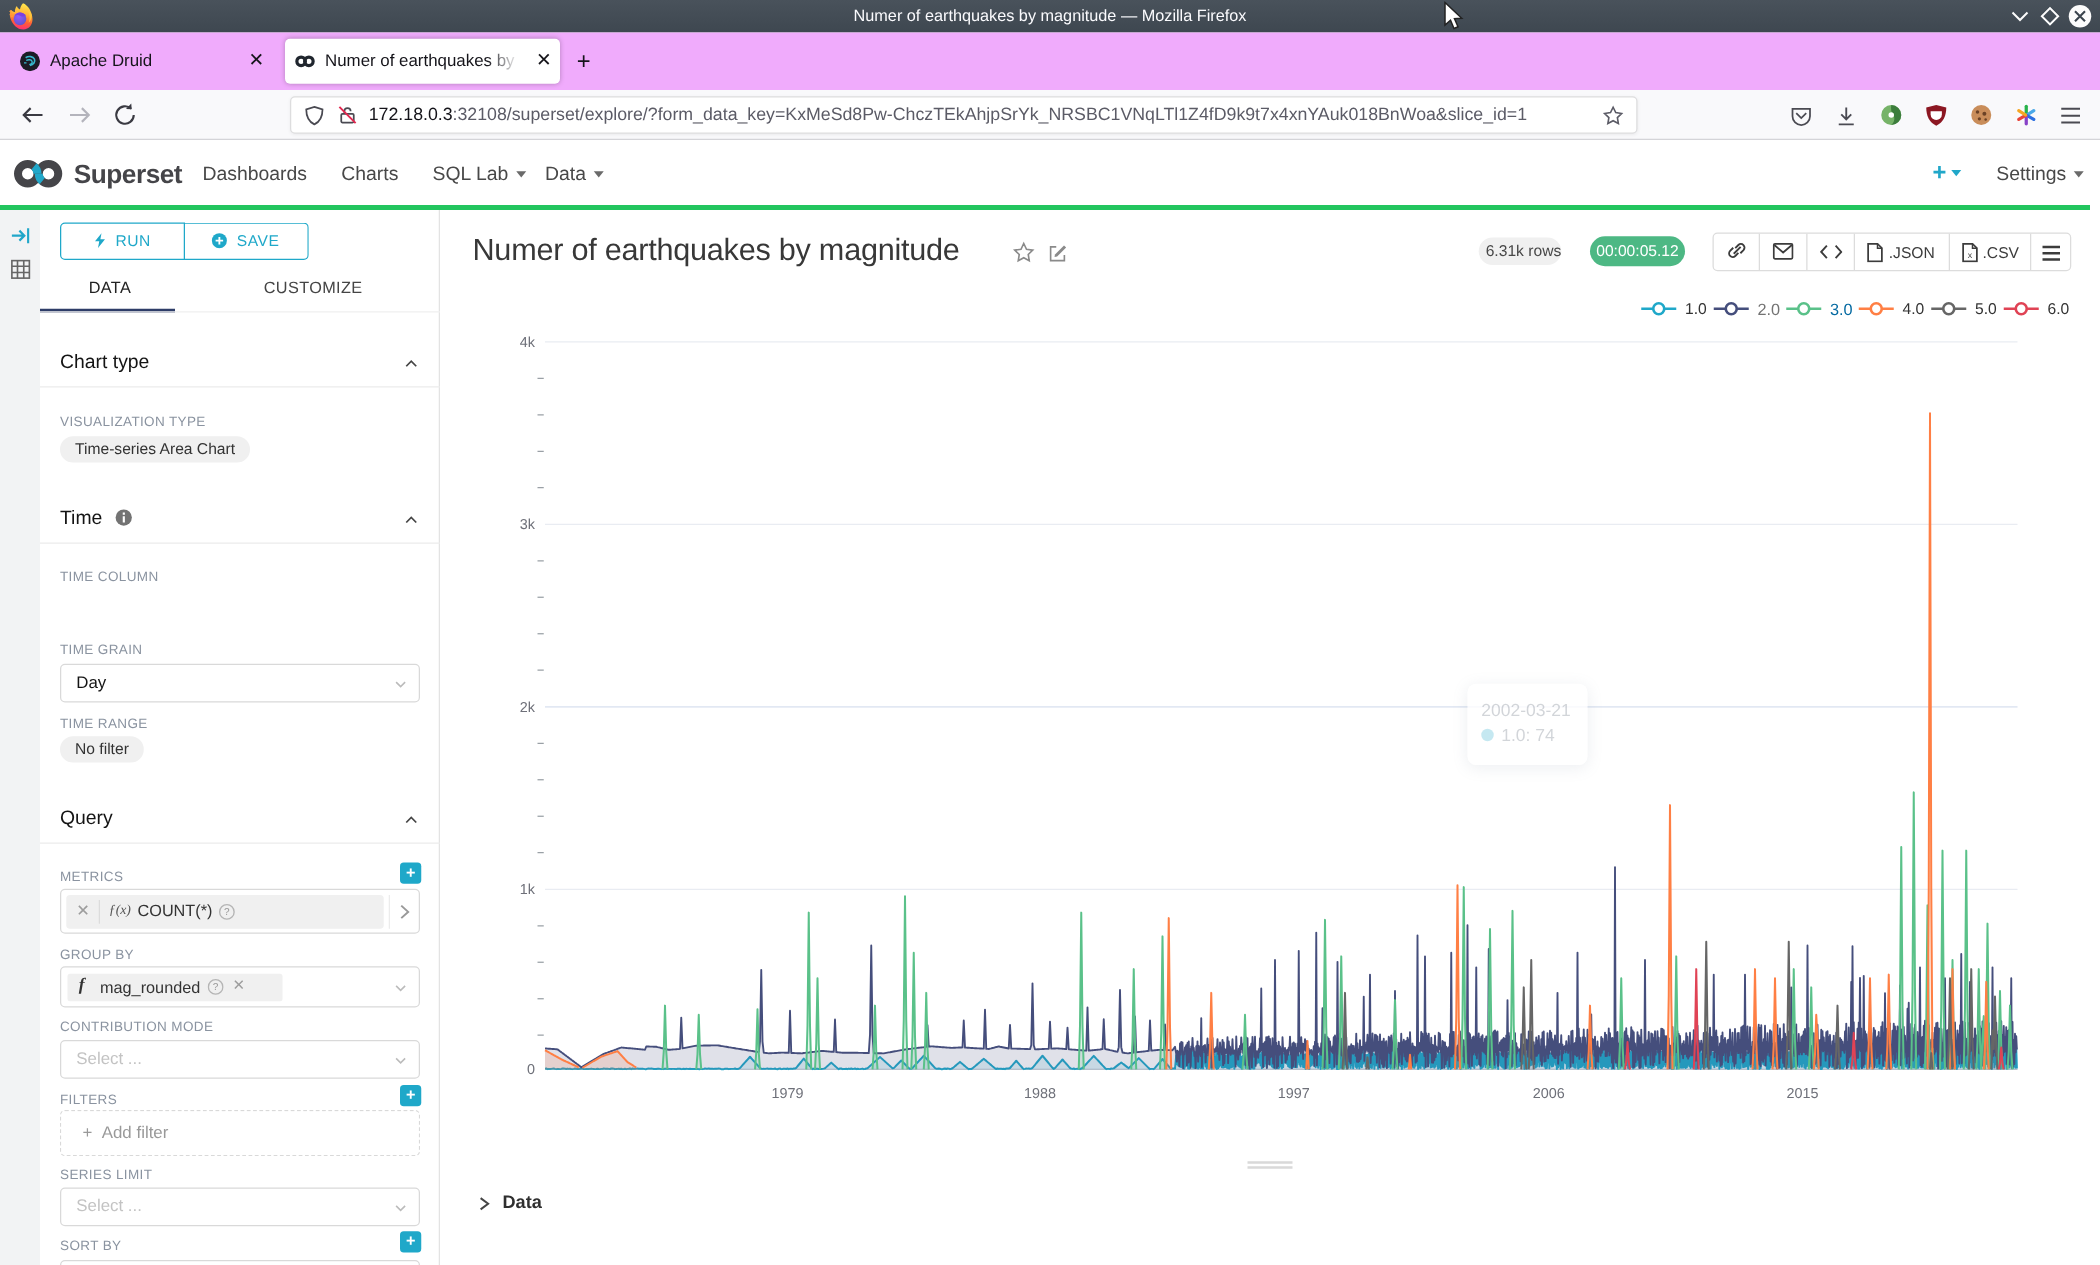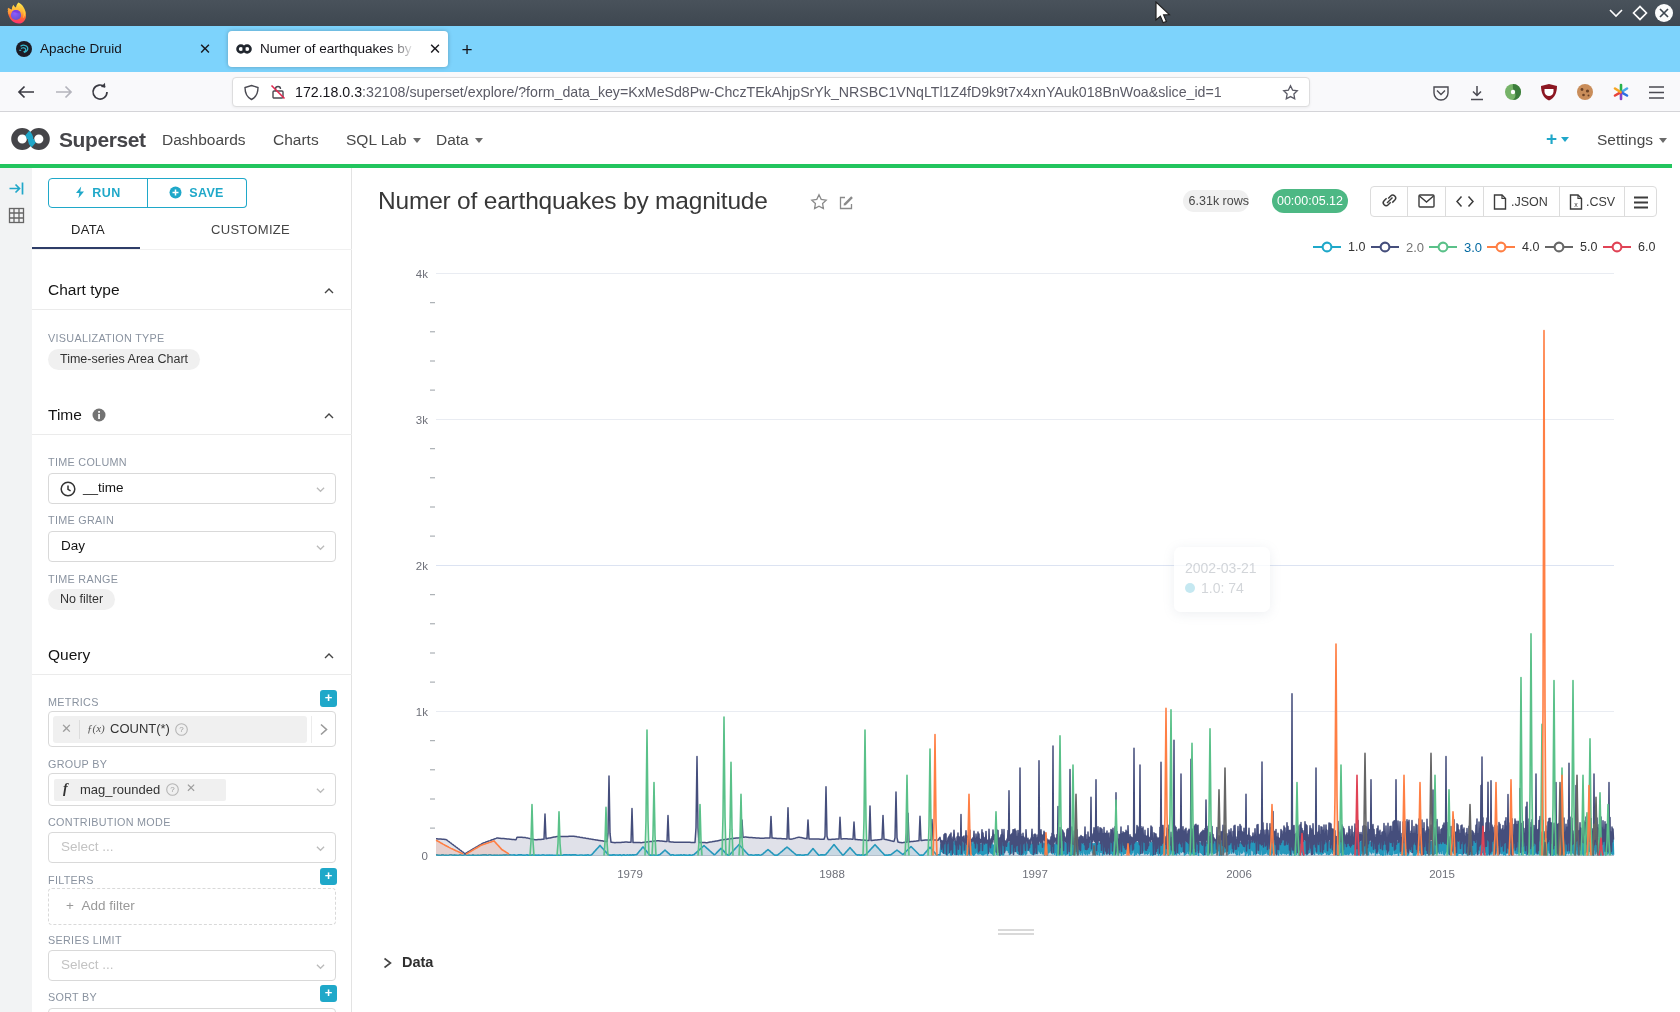--- a/index.html
+++ b/index.html
@@ -6,21 +6,21 @@
   * { margin:0; padding:0; box-sizing:border-box; }
   html,body { width:1680px; height:1012px; overflow:hidden; }
   body { font-family:"Liberation Sans", sans-serif; background:#fff; position:relative; }
   .abs { position:absolute; }
 
   
   #titlebar { position:absolute; left:0; top:0; width:1680px; height:26px;
     background:linear-gradient(#49525b,#3e4750); }
   #titlebar .ttl { position:absolute; left:0; right:0; top:5px; text-align:center;
     color:#fbfbfe; font-size:13px; }
-  #tabbar { position:absolute; left:0; top:26px; width:1680px; height:46px; background:#7dd3fc; }
+  #tabbar { position:absolute; left:0; top:26px; width:1680px; height:46px; background:#f0abfc; }
   .tab { position:absolute; top:5px; height:36px; border-radius:4px; font-size:13.5px; color:#15141a; }
   #tab1 { left:8px; width:212px; }
   #tab2 { left:228px; width:220px; background:#fff; box-shadow:0 0 4px rgba(0,0,0,.25); }
   .tab .fav { position:absolute; left:8px; top:10px; width:16px; height:16px; }
   .tab .txt { position:absolute; left:32px; top:10px; white-space:nowrap; overflow:hidden; width:150px; }
   #tab2 .txt { -webkit-mask-image:linear-gradient(90deg,#000 82%,transparent 98%);
                mask-image:linear-gradient(90deg,#000 82%,transparent 98%); width:158px;}
   .tab .cls { position:absolute; right:6px; top:9px; width:18px; height:18px; color:#15141a;
     font-size:15px; text-align:center; line-height:18px; }
   #newtab { position:absolute; left:456px; top:13px; width:22px; height:22px; font-size:19px;
@@ -42,21 +42,21 @@
     border-right:4px solid transparent; border-top:5px solid #6a6a6a; margin-left:6px; vertical-align:middle; }
 
   
   #iconstrip { position:absolute; left:0; top:168px; width:32px; height:844px; background:#f2f3f4; }
   #cpanel { position:absolute; left:32px; top:168px; width:320px; height:844px; background:#fff;
     border-right:1px solid #e3e3e3; }
   #chartarea { position:absolute; left:352px; top:168px; width:1328px; height:844px; background:#fff; }
 
   
   .runbtn { position:absolute; top:10px; height:30px; border:1.2px solid #1FA8C9; color:#1FA8C9;
-    font-size:12.5px; font-weight:bold; letter-spacing:.4px; text-align:center; line-height:28px; }
+    font-size:12.5px; font-weight:normal; letter-spacing:.4px; text-align:center; line-height:28px; }
   .ptab { position:absolute; top:54px; font-size:13px; color:#222; letter-spacing:.3px; }
   .sechead { position:absolute; left:16px; font-size:15.5px; color:#141414; }
   .chev { position:absolute; width:10px; height:10px; }
   .divider { position:absolute; left:0; width:320px; height:1px; background:#ebebeb; }
   .lbl { position:absolute; left:16px; font-size:10.8px; color:#8a93a0; letter-spacing:.3px; }
   .pill { position:absolute; background:#f0f0f0; border-radius:11px; font-size:12.5px; color:#333;
     padding:0 12px; height:21px; line-height:21px; }
   .sel { position:absolute; left:16px; width:288px; height:31px; border:1px solid #d9d9d9;
     border-radius:4px; background:#fff; }
   .sel .ph { position:absolute; left:12px; top:6px; font-size:13.5px; color:#c3c3c3; }
@@ -81,20 +81,21 @@
         <stop offset="0" stop-color="#9059ff"></stop>
           <stop offset="1" stop-color="#5b54c2"></stop>
       </radialGradient>
     </defs>
     <path d="M11.4 0.6 C9.8 2.3 9.2 4.1 9 5.5 C7.6 4.9 6.8 3.8 6.5 2.8 C5.1 4.5 4.8 6.3 5 7.5 C3.6 7.3 2.5 6.6 1.8 5.7 C0.8 7.9 0.5 10 1.4 12.7 C3 17.5 6.6 21.5 11.7 21.5 C16.1 21.5 19 18 19 13.4 C19 7.5 15.2 1.9 11.4 0.6 Z" fill="url(#ffg)"></path>
     <path d="M1.8 5.7 L0.2 7.2 L2.2 7.9 L0.4 9.6 L2.6 9.9 L1.2 11.8 L3.4 11.5 Z" fill="#ff9d36"></path>
     <circle cx="9" cy="13" r="5.1" fill="url(#ffp)"></circle>
     <path d="M9 7.9 C6.8 7.9 5.3 9.1 4.7 10.6 C6.3 9.8 8.1 9.9 9.6 10.8 C11 11.6 12.6 11.4 13.6 10.3 C12.5 8.8 10.9 7.9 9 7.9 Z" fill="#7a3fe0"></path>
     <path d="M14.6 5.5 C16.8 8.4 17.4 12.4 15.9 16.2 C17.6 14.7 18.6 12.2 18.3 9.7 C17.7 7.9 16.4 6.4 14.6 5.5 Z" fill="#ffcb3d" opacity="0.85"></path>
   </svg>
+  <div class="ttl">Numer of earthquakes by magnitude — Mozilla Firefox</div>
 
   <svg class="abs" style="left:1608px;top:6px" width="16" height="14" viewBox="0 0 16 14">
     <path d="M2 4 L8 10 L14 4" fill="none" stroke="#fcfcfc" stroke-width="1.6"></path>
   </svg>
   <svg class="abs" style="left:1632px;top:5px" width="16" height="16" viewBox="0 0 16 16">
     <rect x="3.4" y="3.4" width="9.2" height="9.2" fill="none" stroke="#fcfcfc" stroke-width="1.6" transform="rotate(45 8 8)"></rect>
   </svg>
   <svg class="abs" style="left:1654px;top:3px" width="20" height="20" viewBox="0 0 20 20">
     <circle cx="10" cy="10" r="9" fill="#fcfcfc"></circle>
     <path d="M6 6 L14 14 M14 6 L6 14" stroke="#3e4750" stroke-width="1.7"></path>
@@ -257,30 +258,20 @@
         <rect x="6.2" y="6" width="1.7" height="5" fill="#fff"></rect>
         <rect x="6.2" y="3" width="1.7" height="1.8" fill="#fff"></rect>
       </svg>
   </div>
   <svg class="chev" style="left:292px;top:243px" viewBox="0 0 10 10">
       <path d="M1 7 L5 3 L9 7" fill="none" stroke="#454545" stroke-width="1.4"></path>
     </svg>
   <div class="divider" style="top:266px"></div>
 
   <div class="lbl" style="top:288px">TIME COLUMN</div>
-  <div class="sel" style="top:305px">
-    <svg class="abs" style="left:11px;top:7px" width="16" height="16" viewBox="0 0 16 16">
-        <circle cx="8" cy="8" r="6.8" fill="none" stroke="#333" stroke-width="1.5"></circle>
-        <path d="M8 4.5 V8.3 L10.6 9.8" fill="none" stroke="#333" stroke-width="1.5"></path>
-      </svg>
-    <span class="val" style="left:34px">__time</span>
-    <svg class="dn" viewBox="0 0 10 10">
-        <path d="M1 3 L5 7 L9 3" fill="none" stroke="#bbb" stroke-width="1.4"></path>
-      </svg>
-  </div>
   <div class="lbl" style="top:346px">TIME GRAIN</div>
   <div class="sel" style="top:363px">
     <span class="val">Day</span>
     <svg class="dn" viewBox="0 0 10 10">
         <path d="M1 3 L5 7 L9 3" fill="none" stroke="#bbb" stroke-width="1.4"></path>
       </svg>
   </div>
   <div class="lbl" style="top:405px">TIME RANGE</div>
   <div class="pill" style="left:16px;top:421px">No filter</div>
 

